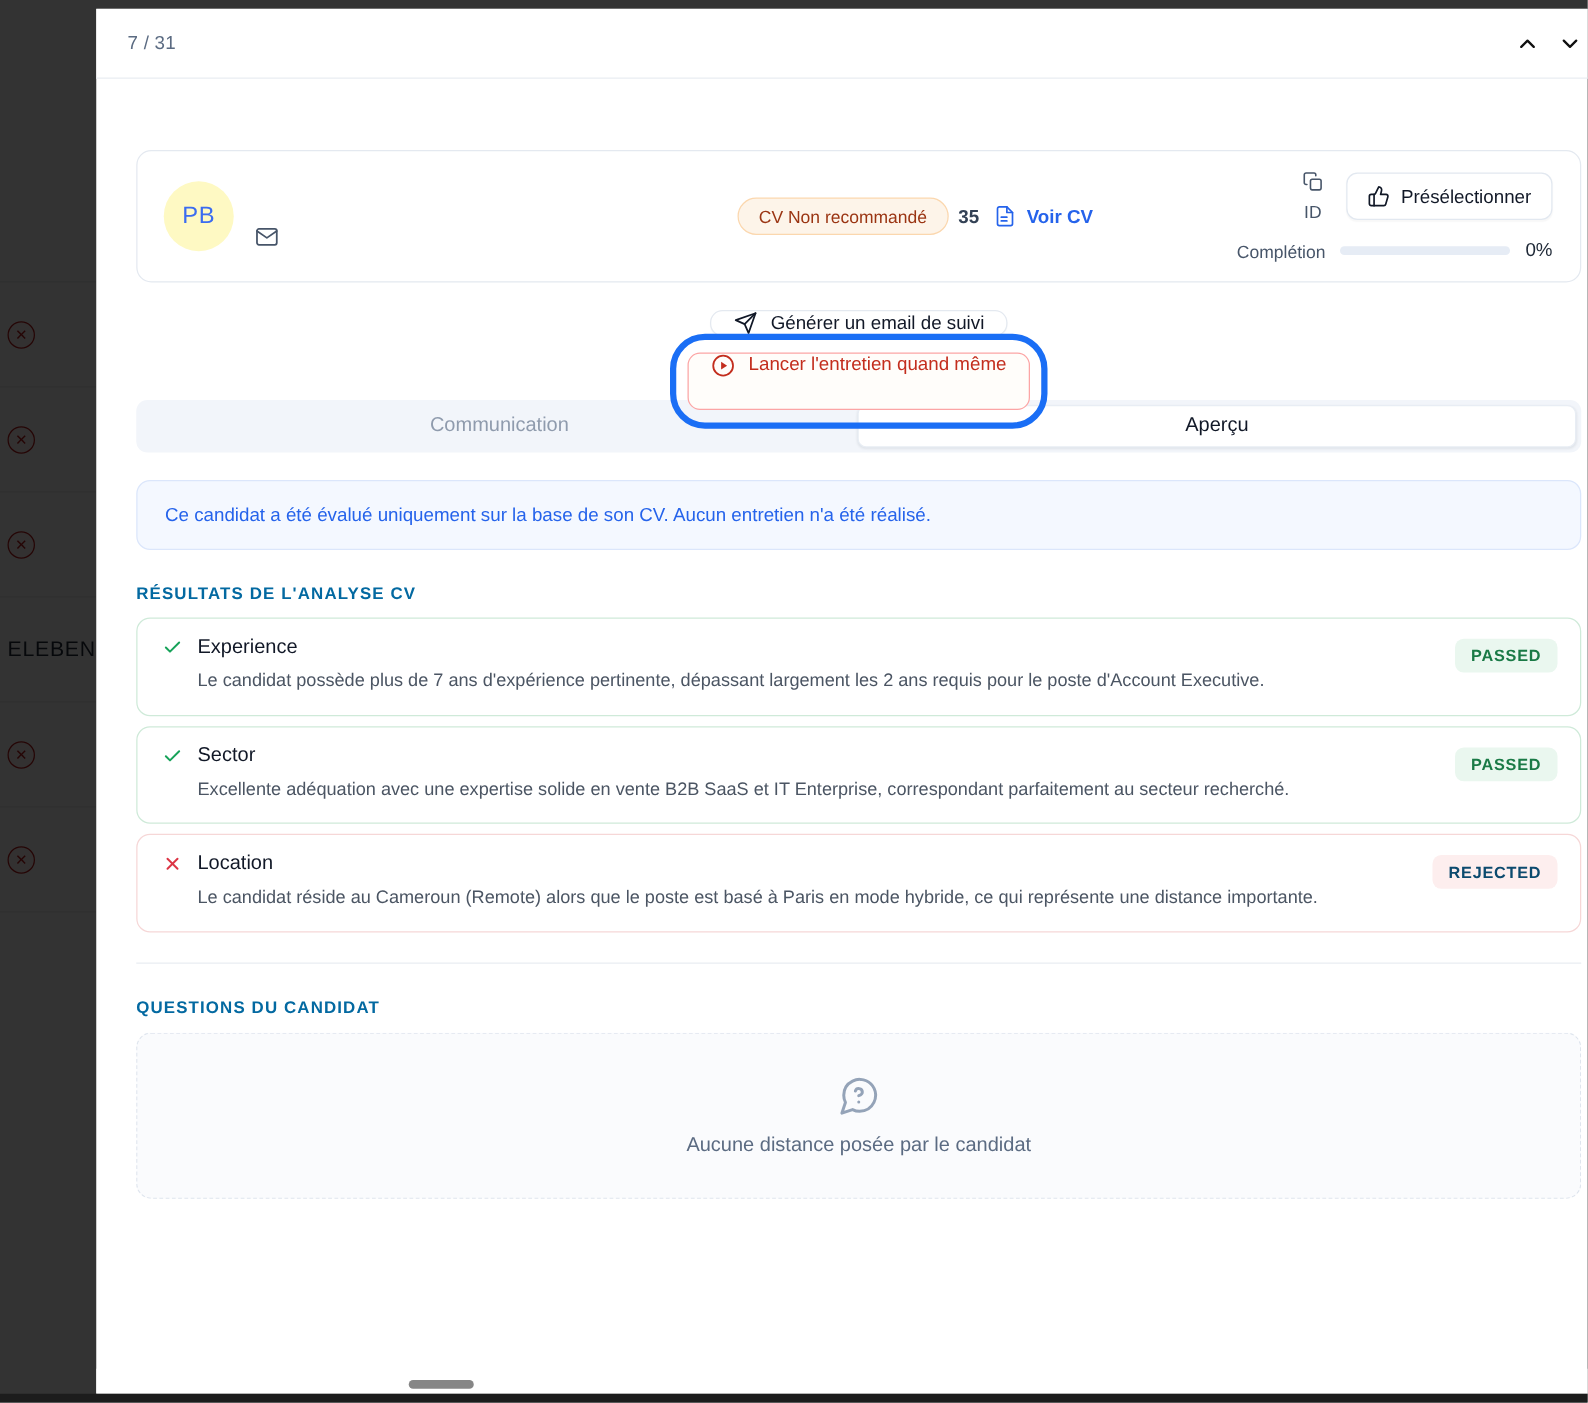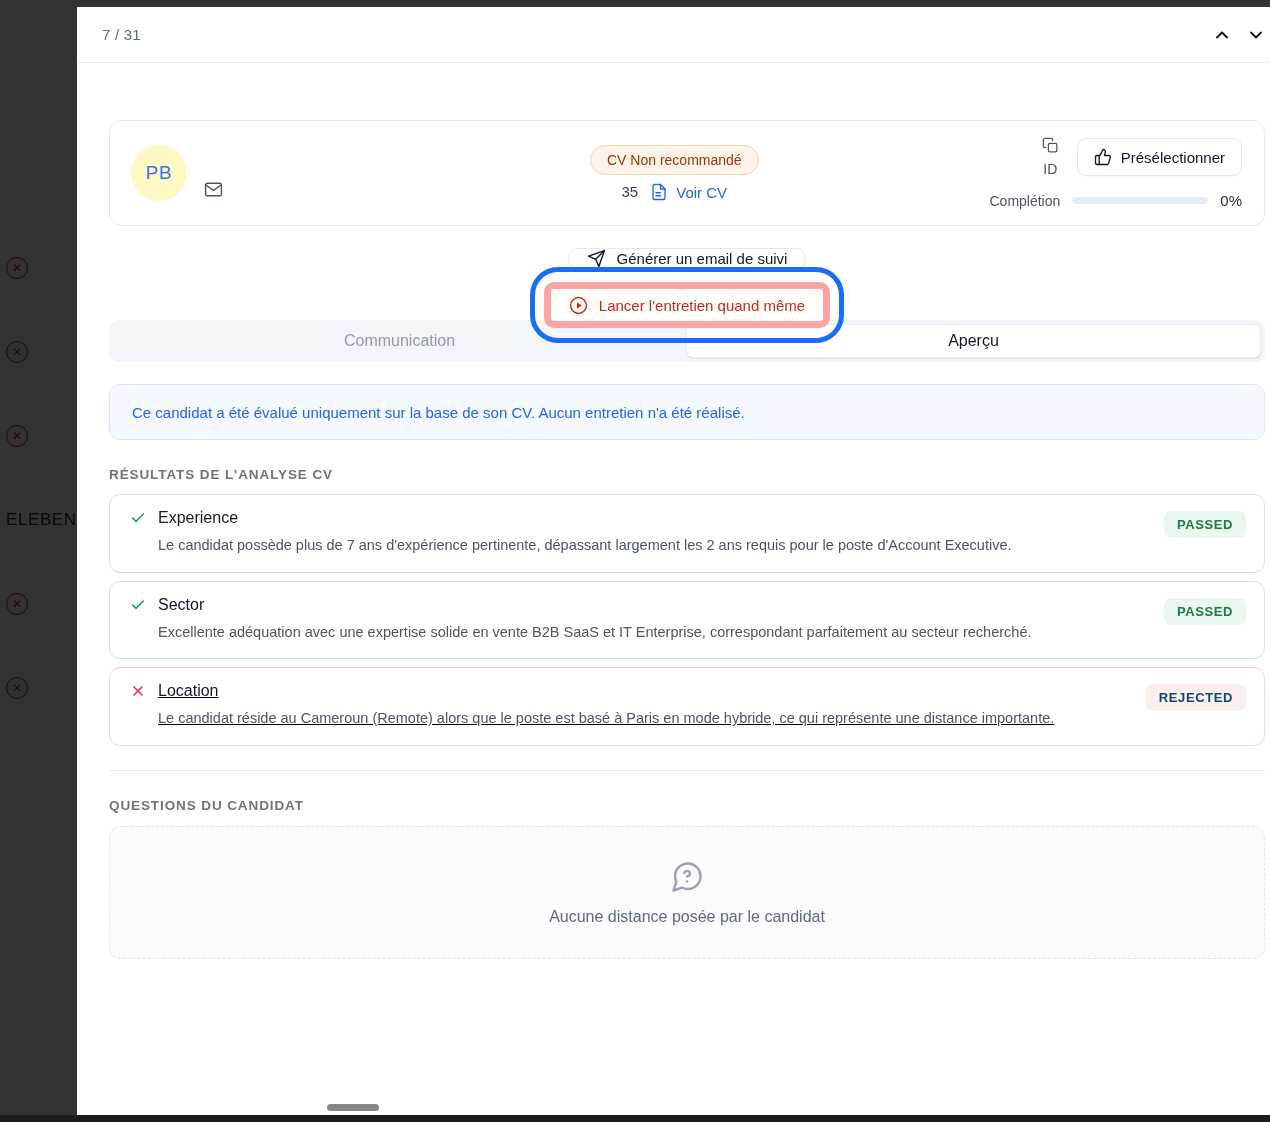--- a/index.html
+++ b/index.html
@@ -110,31 +110,31 @@
   }
   .ident-contact {
     display: flex; align-items: center; gap: 8px;
     font-size: 14px; color: #4b5563;
   }
   .mail-icon { display: block; color: #475569; }
   .contact-redacted { width: 1px; }
 
   .cand-mid {
     position: absolute; left: 480px; top: 0; bottom: 0;
-    display: flex; flex-direction: column;
+    display: flex; flex-direction: row;
     align-items: center; justify-content: center; gap: 8px;
   }
   .badge-reco {
     border: 1px solid #fbd7ae; background: #fdf4e9;
     color: #9a3412; font-size: 14px;
     padding: 6px 16px; border-radius: 999px; white-space: nowrap;
   }
   .mid-row2 {
-    display: flex; align-items: flex-start; gap: 12px;
-    font-size: 15px; color: #334155;
+    display: flex; align-items: center; gap: 12px;
+    font-size: 15px; color: #334155; font-weight: bold;
   }
   .phone-frag { color: #334155; font-size: 15px; }
   .cv-link {
     display: flex; align-items: center; gap: 8px;
     color: #2563eb; font-size: 15px; cursor: pointer;
   }
   .cv-link svg { display: block; }
 
   .cand-right {
     display: flex; flex-direction: column;
@@ -174,23 +174,23 @@
   .btn-followup {
     display: flex; align-items: center; gap: 11px;
     border: 1px solid #e4e9f0; border-radius: 10px; background: #fff;
     height: 46px; padding: 0 18px;
     font-size: 15px; color: #111827; cursor: pointer;
     box-shadow: 0 1px 1px rgba(16,24,40,0.03);
   }
   .btn-followup svg { display: block; }
   .launch-wrap { position: relative; }
   .btn-launch {
-    display: flex; align-items: center; gap: 11px;
-    border: 7px solid #fca5a5; border-radius: 10px; background: #fffdfa;
-    height: 46px; padding: 10px 18px;
+    display: flex; gap: 11px;
+    border: 1px solid #fca5a5; border-radius: 10px; background: #fffdfa;
+    height: 46px; padding: 0 18px;
     font-size: 15px; color: #c32d1d; cursor: pointer;
   }
   .btn-launch svg { display: block; }
   .highlight-ring {
     position: absolute; left: -14px; top: -15px;
     width: calc(100% + 28px); height: calc(100% + 30px);
     border: 5px solid #1a6ef5; border-radius: 28px;
     pointer-events: none;
   }
 
@@ -215,29 +215,29 @@
   .info-banner {
     margin-top: 22px; min-height: 56px;
     background: #f4f8ff; border: 1px solid #dbe6fb; border-radius: 11px;
     display: flex; align-items: center; padding: 0 22px;
     font-size: 15px; color: #2563eb;
   }
 
   
   .section-title {
     margin-top: 27px; font-size: 13.5px; font-weight: 700;
-    letter-spacing: 0.9px; color: #737373; text-transform: uppercase;
+    letter-spacing: 0.9px; color: #0369a1; text-transform: uppercase;
   }
   .criteria-list { margin-top: 12px; display: flex; flex-direction: column; gap: 8px; }
   .criterion {
     border-radius: 11px; padding: 14px 20px 16px 20px;
     position: relative; min-height: 78px;
   }
   .criterion.passed { border: 1px solid #cfead9; background: #fff; }
-  .criterion.rejected { border: 1px solid #f6d7d7; background: #fff; text-decoration: underline; }
+  .criterion.rejected { border: 1px solid #f6d7d7; background: #fff; }
   .crit-head { display: flex; align-items: center; gap: 12px; }
   .crit-mark { width: 16px; display: flex; align-items: center; justify-content: center; }
   .crit-mark svg { display: block; }
   .crit-name { font-size: 16px; color: #111827; }
   .crit-desc {
     margin-top: 9px; margin-left: 28px;
     font-size: 14.5px; color: #4b5563; line-height: 1.35;
   }
   .crit-status {
     position: absolute; right: 18px; top: 16px;

